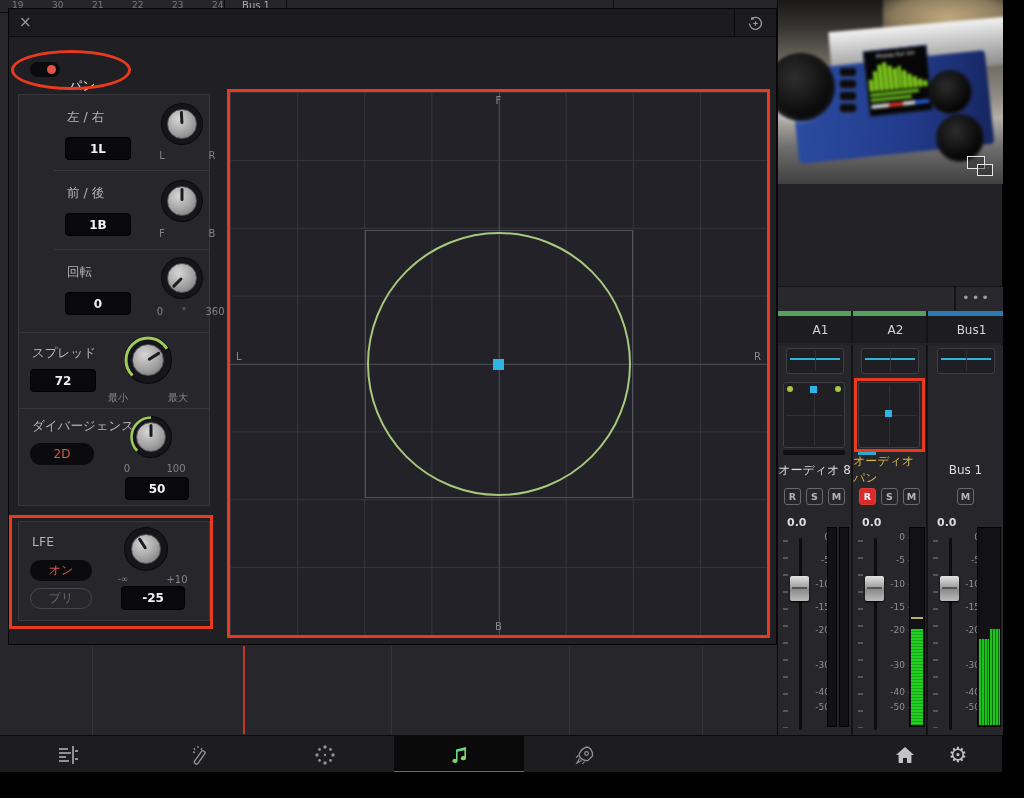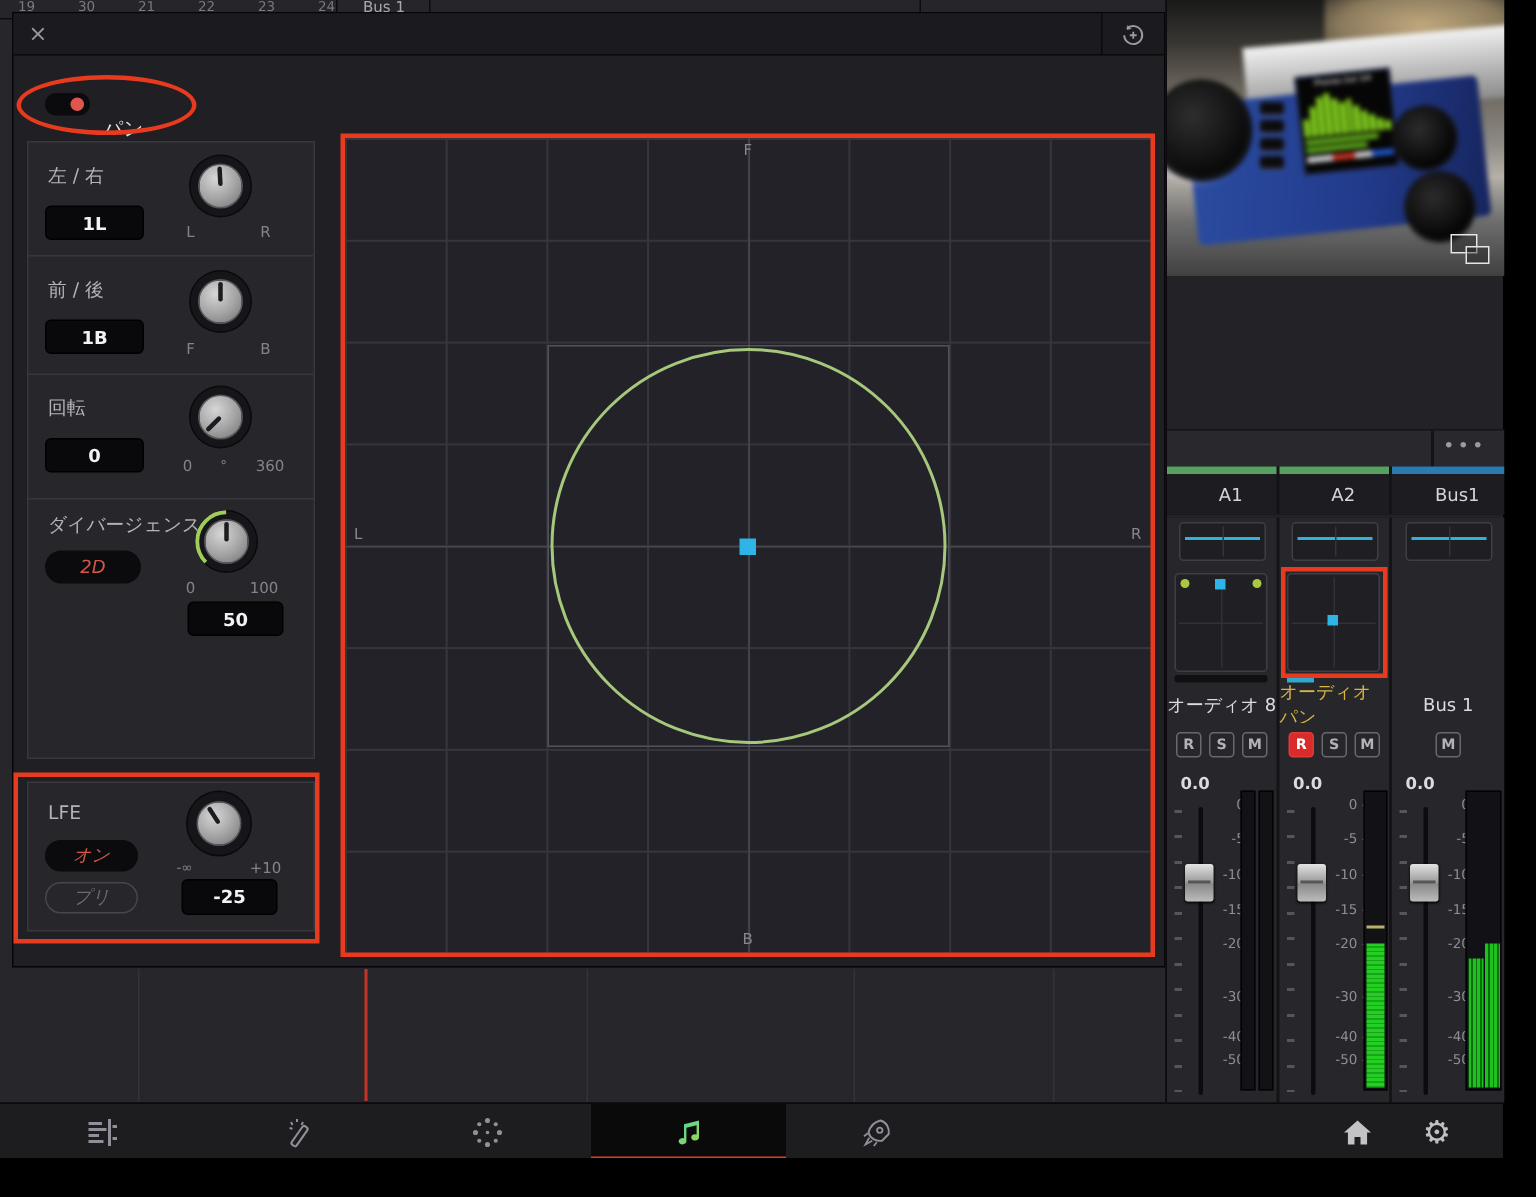--- a/index.html
+++ b/index.html
@@ -26,36 +26,36 @@
   .reset-box{position:absolute;right:0;top:0;width:42px;height:28px;border-left:1px solid #0a0a0c;display:flex;align-items:center;justify-content:center;}
 
   .pan-toggle-wrap{position:absolute;left:0;top:39px;width:160px;height:44px;}
   .toggle{position:absolute;left:21px;top:14px;width:30px;height:15px;background:#0b0b0d;border-radius:8px;}
   .toggle .dot{position:absolute;left:17px;top:3px;width:9px;height:9px;border-radius:50%;background:#e0564c;}
   .pan-label{position:absolute;left:60px;top:13px;font-size:13px;color:#e4e4e8;margin-top:16px;}
   .annot-ellipse{position:absolute;left:2px;top:2px;width:120px;height:40px;border:3px solid #e83a1e;border-radius:50%;pointer-events:none;}
 
   
   .group{position:absolute;left:9px;width:192px;background:#26262b;border:1px solid #37373d;}
-  .g1{top:85px;height:288px;}
+  .g1{top:85px;height:288px;padding-left:35px;}
   .g2{top:323px;height:174px;}
   .g3{top:512px;height:100px;}
   .row{position:relative;width:100%;}
   .row + .row{border-top:1px solid #37373d;}
   .row-label{position:absolute;left:13px;top:14px;font-size:12.5px;color:#b2b2b8;}
   .valbox{position:absolute;left:11px;top:42px;width:66px;height:23px;background:#09090b;border:1px solid #000;
     border-radius:4px;display:flex;align-items:center;justify-content:center;font-size:12px;font-weight:bold;color:#f2f2f4;}
   .knob{position:absolute;width:40px;height:40px;background:#15151a;border-radius:50%;box-shadow:0 0 0 1px #0a0a0c;}
   .knob svg.arc{position:absolute;left:-3px;top:-3px;}
   .knob .face{position:absolute;inset:5px;border-radius:50%;border:1px solid #56565c;
     background:radial-gradient(circle at 38% 32%,#d6d6d6,#a2a2a2 55%,#707070 100%);}
   .knob .ptr{position:absolute;left:50%;top:7px;width:3px;height:calc(50% - 7px);background:#1c1c20;border-radius:2px;
     transform-origin:50% 100%;transform:translateX(-50%) rotate(var(--rot,0deg));}
   .kmin,.kmax,.kdeg{position:absolute;font-size:10px;color:#83838a;text-align:center;}
-  .pill{position:absolute;border-radius:11px;display:flex;align-items:center;justify-content:center;font-size:12px;font-style:italic;}
+  .pill{position:absolute;border-radius:11px;display:flex;align-items:center;justify-content:center;font-size:12px;}
   .pill.dark{background:#0b0b0d;color:#d4574a;}
   .pill.outline{border:1px solid #46464c;color:#6b6b72;background:transparent;}
   .annot-rect{position:absolute;border:3px solid #e83a1e;pointer-events:none;}
 
   
   .pan-grid{position:absolute;left:221px;top:83px;width:537px;height:543px;background:#232228;
     background-image:linear-gradient(to right,#35353b 1px,transparent 1px),linear-gradient(to bottom,#35353b 1px,transparent 1px);
     background-size:12.5% 12.5%;}
   .pg-vcenter{position:absolute;left:50%;top:0;width:1px;height:100%;background:#47474e;}
   .pg-hcenter{position:absolute;top:50%;left:0;height:1px;width:100%;background:#47474e;}
@@ -246,20 +246,35 @@
           <div class="face"></div>
             <div class="ptr"></div>
         </div>
         <span class="kmin" style="left:96px;top:56px;width:20px">0</span>
         <span class="kdeg" style="left:122px;top:56px;width:16px;font-size:9px">°</span>
         <span class="kmax" style="left:146px;top:56px;width:30px">360</span>
       </div>
     </div>
 
     <div class="group g2">
+      <div class="row" style="height:75px">
+        <span class="row-label" style="top:12px">スプレッド</span>
+        <div class="valbox" style="top:36px">
+            <span>72</span>
+          </div>
+        <div class="knob" style="left:106px;top:4px;width:46px;height:46px;--rot:58deg">
+          <svg class="arc" width="52" height="52" viewBox="0 0 52 52">
+            <circle cx="26" cy="26" r="22" fill="none" stroke="#9fcc5a" stroke-width="3" pathLength="100" stroke-dasharray="54 100" transform="rotate(135 26 26)"></circle>
+          </svg>
+          <div class="face" style="inset:7px"></div>
+          <div class="ptr" style="top:9px;height:calc(50% - 9px)"></div>
+        </div>
+        <span class="kmin" style="left:84px;top:58px;width:30px">最小</span>
+        <span class="kmax" style="left:144px;top:58px;width:30px">最大</span>
+      </div>
       <div class="row" style="height:97px">
         <span class="row-label" style="top:9px">ダイバージェンス</span>
         <div class="pill dark" style="left:11px;top:34px;width:64px;height:22px">
           <span>2D</span>
         </div>
         <div class="knob" style="left:112px;top:8px;--rot:0deg">
           <svg class="arc" width="46" height="46" viewBox="0 0 46 46">
             <circle cx="23" cy="23" r="19.5" fill="none" stroke="#9fcc5a" stroke-width="2.6" pathLength="100" stroke-dasharray="37.5 100" transform="rotate(135 23 23)"></circle>
           </svg>
           <div class="face"></div>

